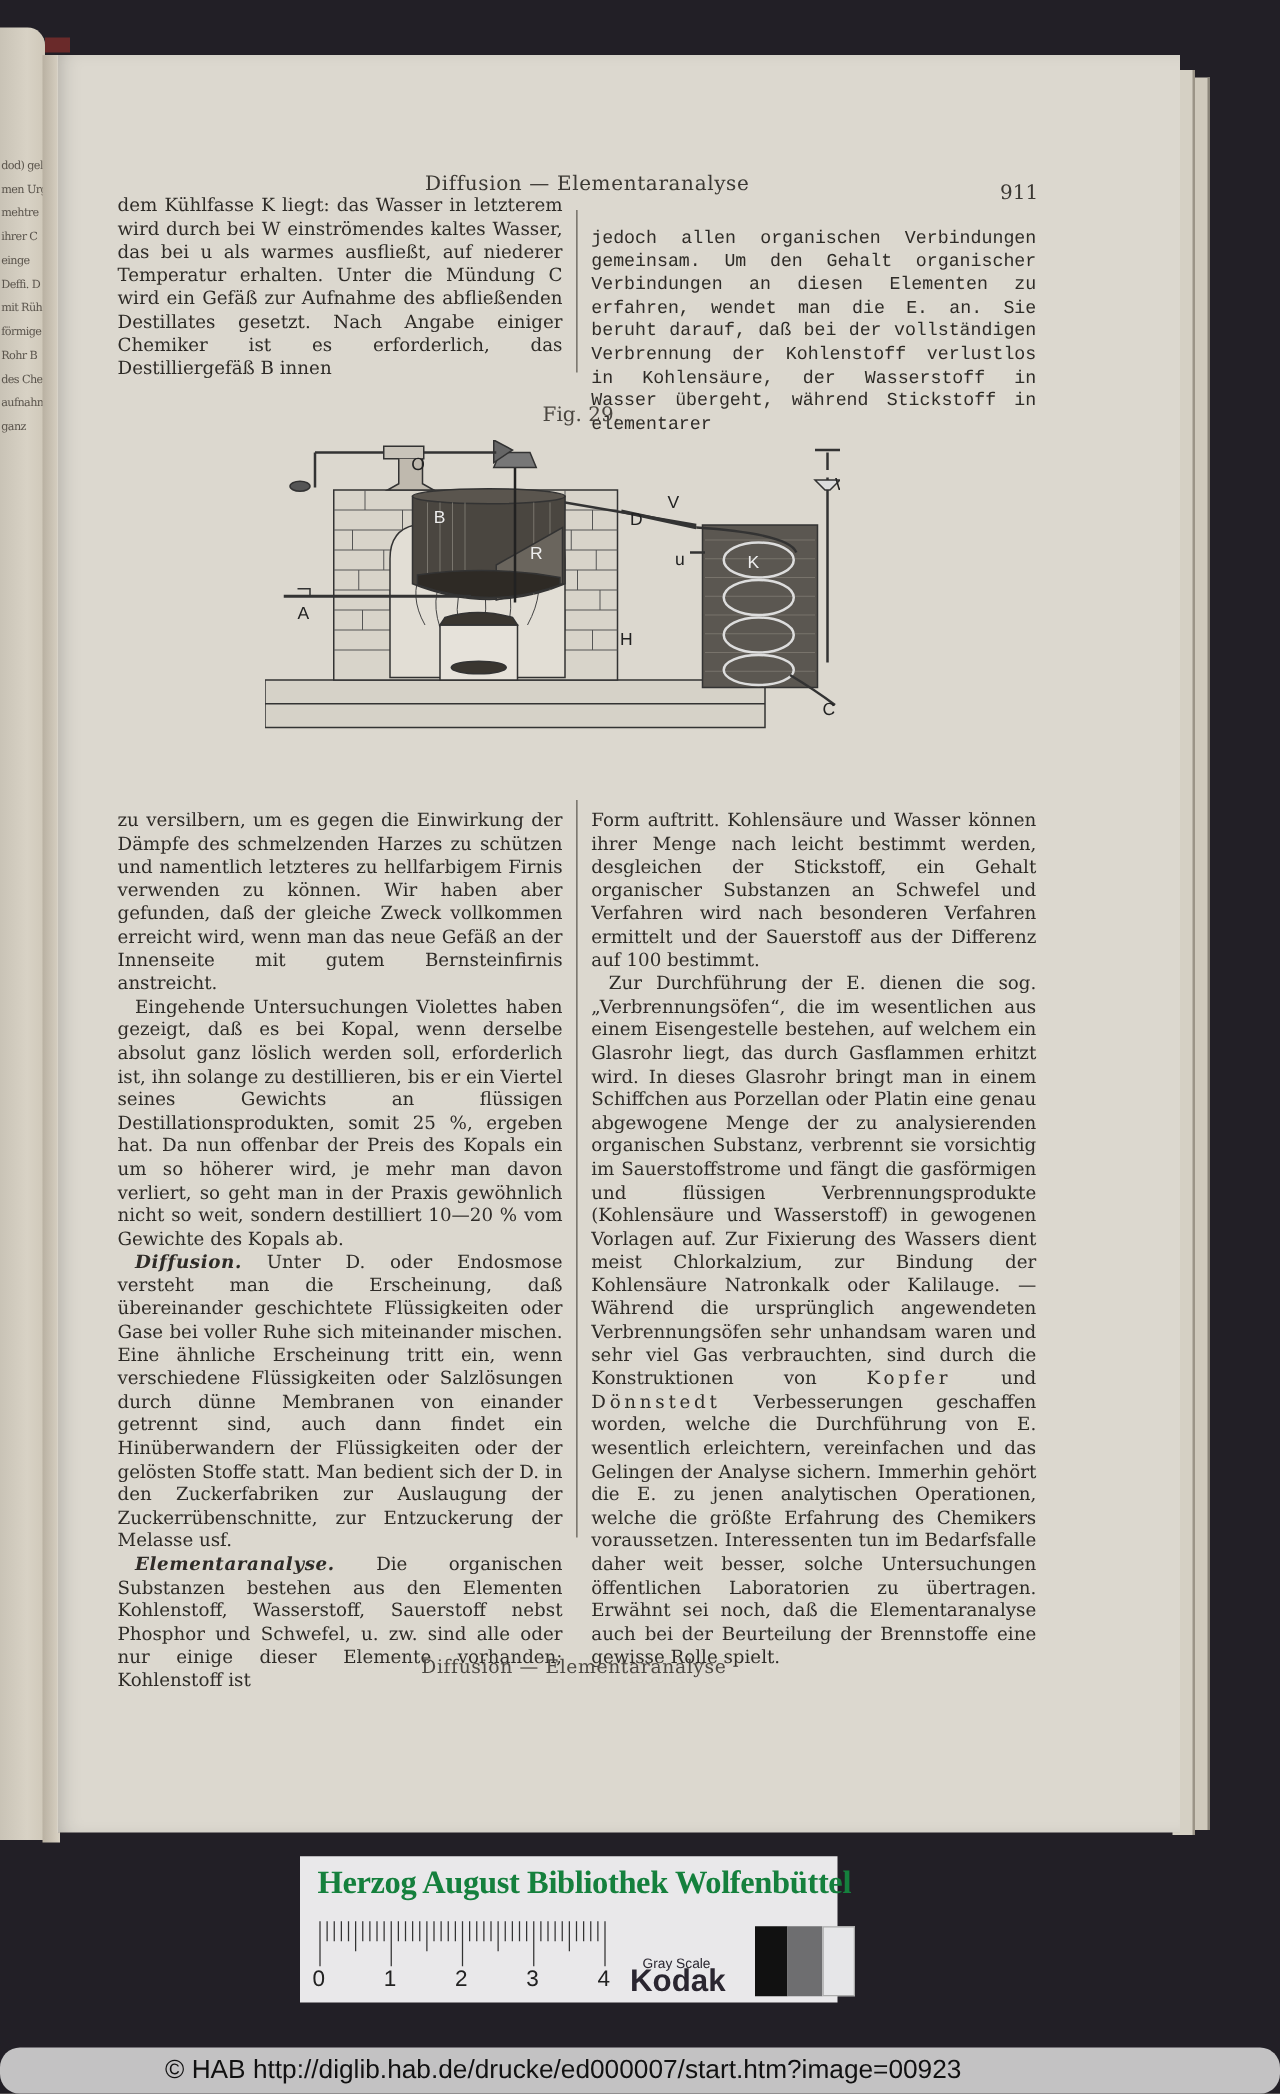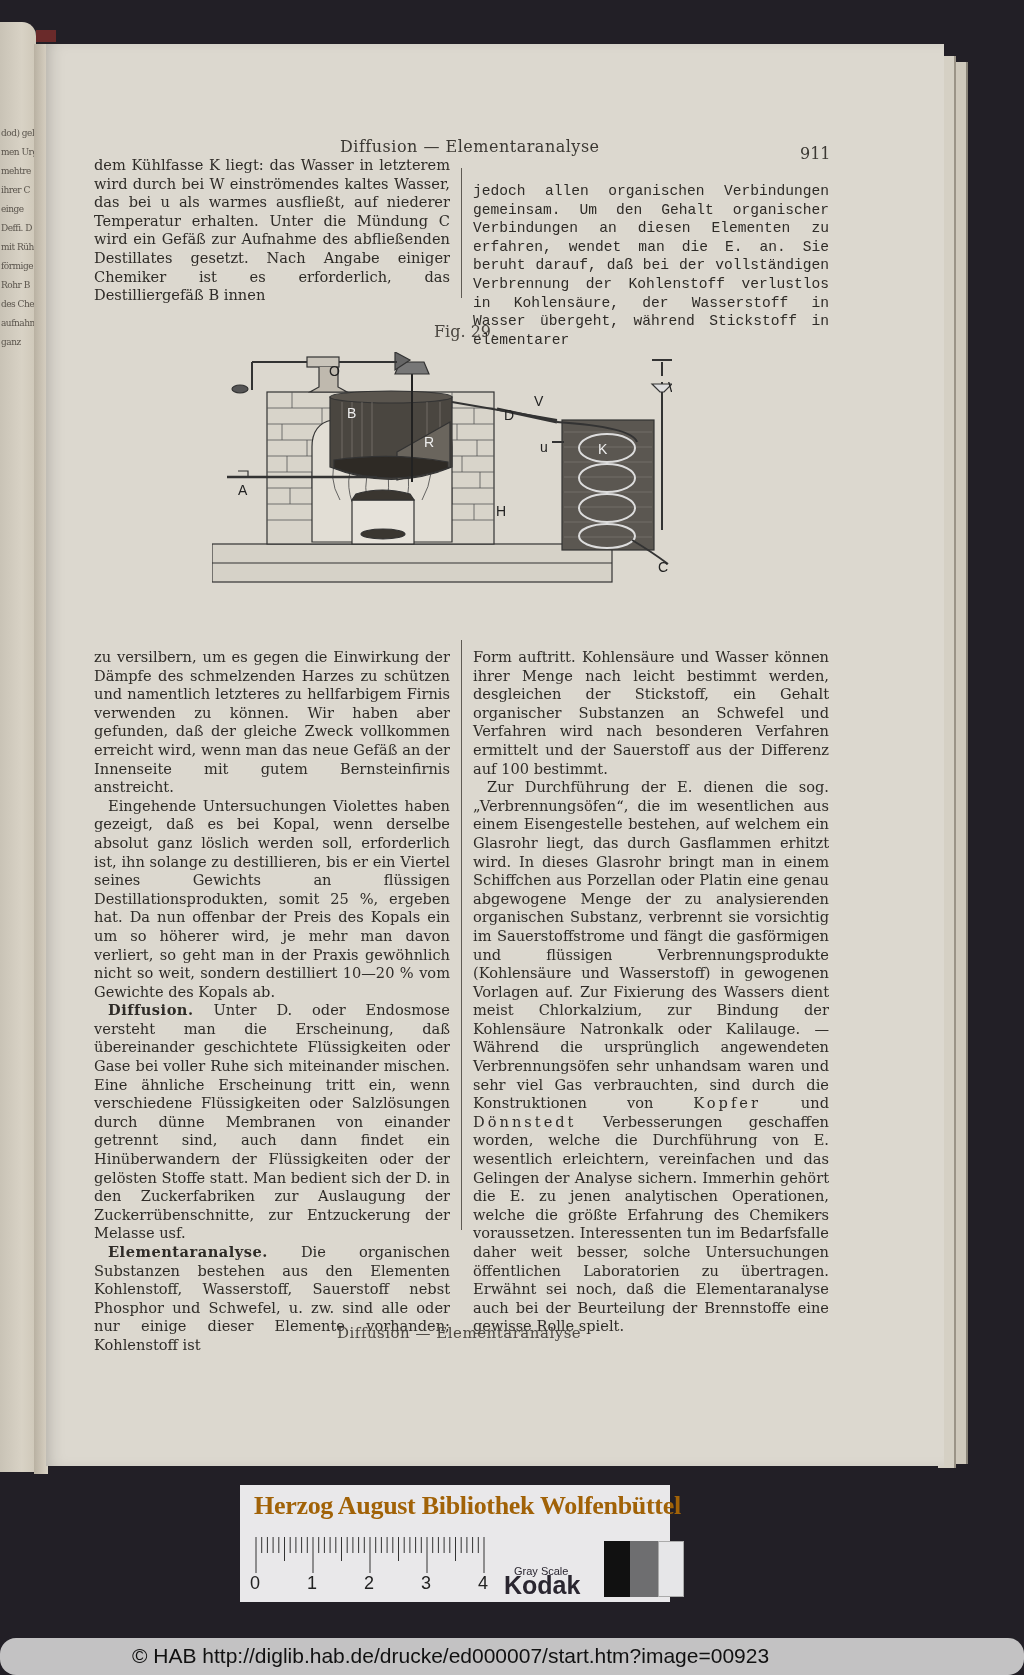--- a/index.html
+++ b/index.html
@@ -14,27 +14,27 @@
   .running-head{position:absolute;top:137px;left:340px;font-size:16px;color:#3b3833;letter-spacing:0.5px;}
   .page-number{position:absolute;top:144px;left:800px;font-size:16px;color:#3b3833;text-align:right;}
   .col{position:absolute;font-size:14.6px;line-height:18.6px;color:#2e2b27;text-align:justify;}
   .col p{margin:0;}
   .col p.indent{text-indent:14px;}
   .col-left-top{left:94px;top:156px;width:356px;}
   .col-right-top{left:473px;top:182px;width:356px;font-family:Liberation Mono, monospace;}
   .col-left-bottom{left:94px;top:648px;width:356px;}
   .col-right-bottom{left:473px;top:648px;width:356px;}
   .col-rule{position:absolute;left:461px;width:1px;background:#5e5a53;}
-  .kw{font-weight:bold;letter-spacing:0.5px;}
+  .kw{font-weight:bold;letter-spacing:0.5px;font-style:italic;}
   .spaced{letter-spacing:3px;}
   .fig-caption{position:absolute;top:322px;left:434px;font-size:16px;color:#4a4640;text-align:center;}
   .figure{position:absolute;left:212px;top:352px;width:460px;height:276px;}
   .bottom-head{position:absolute;top:1324px;left:337px;font-size:15px;color:#4a4640;letter-spacing:0.5px;}
   .target{position:absolute;left:240px;top:1485px;width:430px;height:117px;background:#e9e8ea;}
-  .target-title{position:absolute;left:14px;top:6px;font-family:"Liberation Serif",serif;font-weight:bold;font-size:26px;color:#a16207;white-space:nowrap;letter-spacing:-0.3px;}
+  .target-title{position:absolute;left:14px;top:6px;font-family:"Liberation Serif",serif;font-weight:bold;font-size:26px;color:#15803d;white-space:nowrap;letter-spacing:-0.3px;}
   .ruler{position:absolute;left:14px;top:50px;width:240px;height:60px;}
   .ruler-num{position:absolute;top:38px;font-family:"Liberation Sans",sans-serif;font-size:18px;color:#222;}
   .kodak{position:absolute;left:264px;top:52px;font-family:"Liberation Sans",sans-serif;font-weight:bold;font-size:25px;color:#2a2630;margin-top:34px;}
   .kodak-sub{position:absolute;left:274px;top:80px;font-family:"Liberation Sans",sans-serif;font-size:11px;color:#2a2630;}
   .gs{position:absolute;top:56px;height:56px;}
   .footer{position:absolute;left:0;top:1638px;width:1024px;height:37px;background:#c3c2c3;border-radius:16px;}
   .footer-text{position:absolute;left:132px;top:6px;font-family:"Liberation Sans",sans-serif;font-size:21px;color:#111;white-space:nowrap;}
 </style>
 </head>
 <body>

